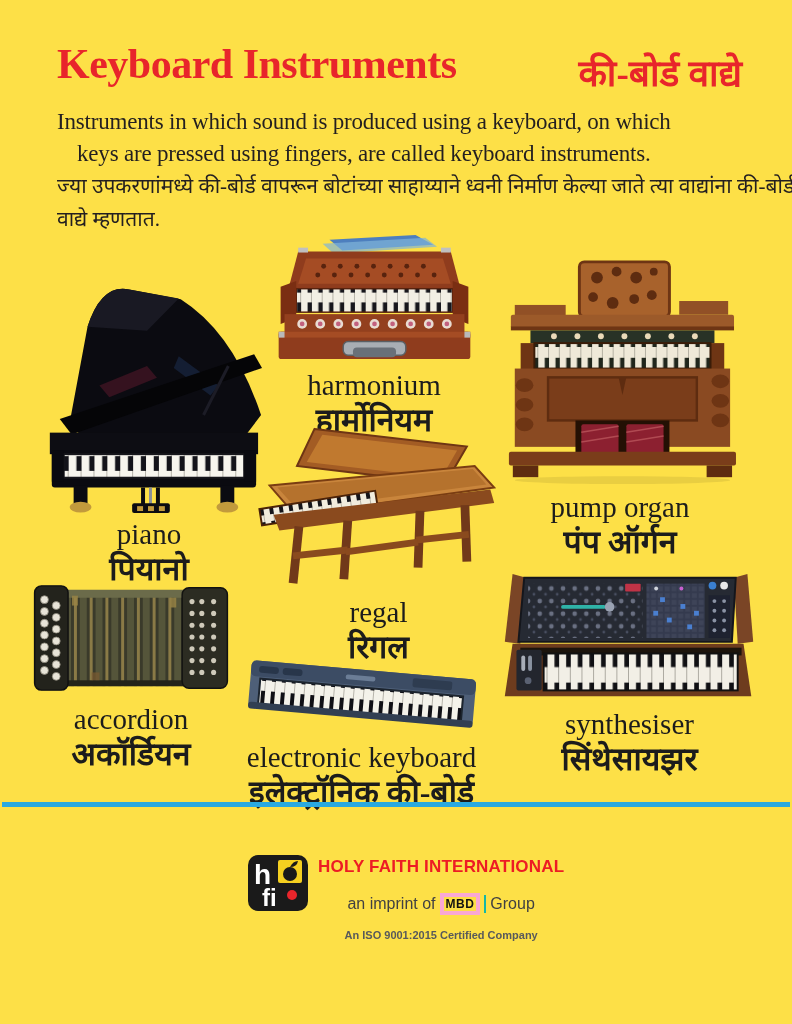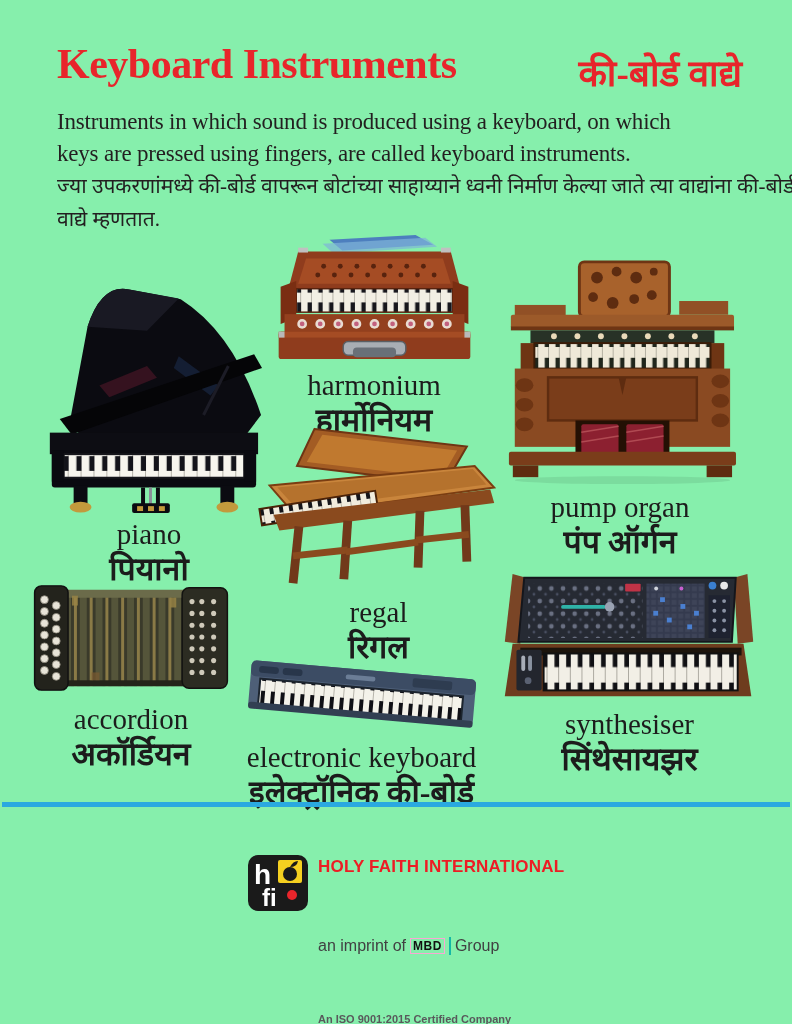--- a/index.html
+++ b/index.html
@@ -1,32 +1,32 @@
 <!DOCTYPE html>
 <html lang="en"><head>
 <meta charset="utf-8">
 <title>Keyboard Instruments</title>
 <style>
   * { margin:0; padding:0; box-sizing:border-box; }
   html,body { background:#ffffff; }
   .page {
     position:relative; width:792px; height:1024px; margin:0 auto;
-    background:#86efac; overflow:hidden;
+    background:#fde047; overflow:hidden;
     font-family:"Liberation Serif", serif; color:#231f20;padding-left:48px;
   }
   .title-en {
     position:absolute; left:57px; top:40px;
     font-size:42px; font-weight:700; color:#e8252b; letter-spacing:-0.5px;
     white-space:nowrap;
   }
   .title-hi {
     position:absolute; right:50px; top:46px;
     font-size:37px; font-weight:700; color:#e8252b; white-space:nowrap;
   }
-  .intro-en { position:absolute; left:57px; top:106px; font-size:23px; line-height:32px; letter-spacing:-0.2px; }
+  .intro-en { position:absolute; left:57px; top:106px; font-size:23px; line-height:32px; letter-spacing:-0.2px;text-align:center; }
   .intro-mr { position:absolute; left:57px; top:170px; font-size:21px; line-height:33px; }
   .intro-en div, .intro-mr div { white-space:nowrap; }
 
   figure.fig { position:absolute; text-align:center; }
   .cap-en { font-size:29px; line-height:1.08; color:#1c1c1c; margin-top:2px; }
   .cap-hi { font-size:32px; line-height:1.2; color:#1c1c1c; font-weight:600; }
 
   .fig-piano      { left:30px;  top:268px; width:238px; }
   .fig-harmonium  { left:268px; top:232px; width:212px; }
   .fig-pump       { left:495px; top:256px; width:250px; }
@@ -35,24 +35,24 @@
   .fig-ekb        { left:245px; top:652px; width:233px; }
   .fig-synth      { left:498px; top:572px; width:263px; }
 
   .divider { position:absolute; left:2px; right:2px; top:802px; height:5px; background:#2aa9e0; }
 
   .footer {
     position:absolute; left:247px; top:854px;
     display:flex; align-items:flex-start; gap:9px;
     font-family:"Liberation Sans", sans-serif;
   }
-  .f-col { display:flex; flex-direction:column; align-items:flex-start; padding-top:3px;gap:44px; }
+  .f-col { display:flex; flex-direction:column; align-items:center; padding-top:3px; }
   .f-title { font-size:17px; font-weight:700; color:#ed1c24; letter-spacing:0.2px; white-space:nowrap; }
   .f-imprint { display:flex; align-items:center; gap:4px; margin-top:16px; color:#414042; font-size:16px; white-space:nowrap; }
-  .mbd { font-weight:800; font-size:12px; border:1px solid #f9a8d4; padding:0 2px; color:#111; letter-spacing:0.5px; line-height:1.2; }
+  .mbd { font-weight:800; font-size:12px; border:4px solid #f9a8d4; padding:0 2px; color:#111; letter-spacing:0.5px; line-height:1.2; }
   .f-group { color:#414042; border-left:2px solid #14b8a6; padding-left:4px; }
   .f-iso { font-size:11px; font-weight:700; color:#58595b; margin-top:14px; white-space:nowrap; }
 </style>
 </head>
 <body>
 
 <div class="page">
 
   <h1 class="title-en">Keyboard Instruments</h1>
   <h1 class="title-hi" lang="hi">की-बोर्ड वाद्ये</h1>

